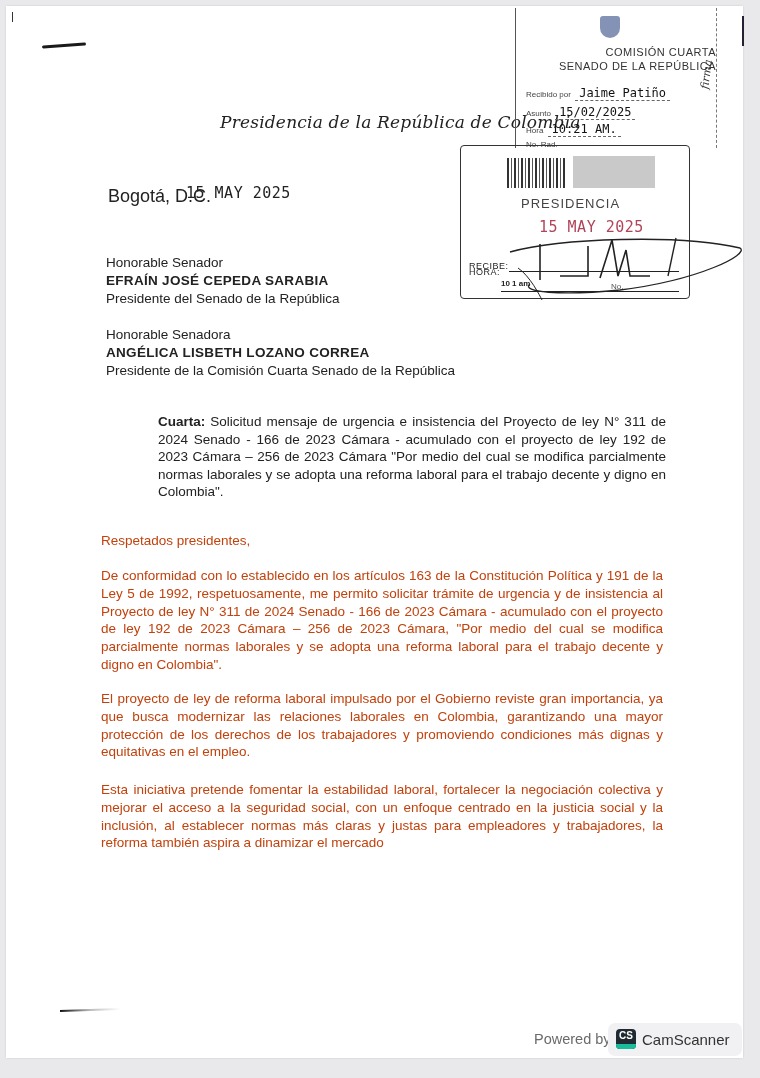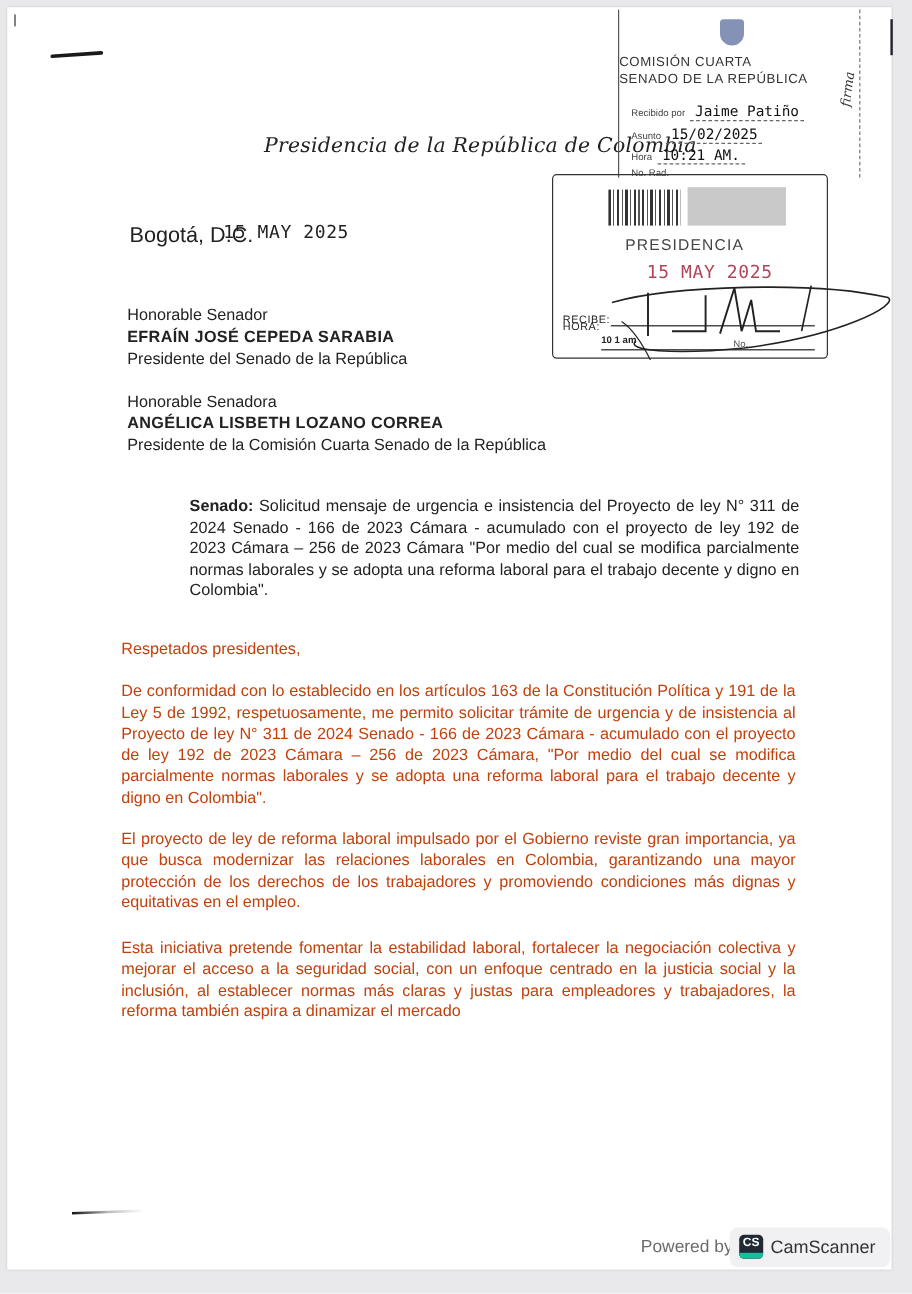--- a/index.html
+++ b/index.html
@@ -14,21 +14,21 @@
   .abs { position:absolute; }
   .dash-top { left:36px; top:38px; width:44px; height:3px; background:#1a1a1a; transform:rotate(-4deg); border-radius:2px; }
   .tick-top { left:6px; top:6px; width:1px; height:10px; background:#333; }
   .header-script {
     left:220px; top:112px; font-family:"DejaVu Serif", serif; font-style:italic;
     font-size:17px; color:#222; letter-spacing:0.2px; white-space:nowrap;
   }
   
   .stamp1 { left:515px; top:8px; width:200px; height:140px; border-left:1px solid #555; border-right:1px dashed #777; }
   .stamp1 .crest { position:absolute; left:84px; top:8px; width:20px; height:22px; background:#6d7fa8; border-radius:3px 3px 10px 10px; opacity:.85; }
-  .stamp1 .title { position:absolute; left:0; width:200px; text-align:left; font-size:11px; color:#333; letter-spacing:0.5px; }
+  .stamp1 .title { position:absolute; left:0; width:200px; text-align:right; font-size:11px; color:#333; letter-spacing:0.5px; }
   .stamp1 .t1 { top:38px; } .stamp1 .t2 { top:52px; }
   .stamp1 .row { position:absolute; left:10px; font-size:8px; color:#444; white-space:nowrap; }
   .stamp1 .row .hand { font-family:"DejaVu Sans Mono", monospace; font-size:12px; color:#111; border-bottom:1px dashed #666; padding:0 4px; margin-left:2px; }
   .stamp1 .r1 { top:78px; } .stamp1 .r2 { top:97px; } .stamp1 .r3 { top:114px; } .stamp1 .r4 { top:132px; }
   .side-sign { left:698px; top:14px; font-family:"DejaVu Serif", serif; font-style:italic; font-size:11px; color:#333; transform:rotate(-82deg); transform-origin:left top; white-space:nowrap; top:88px; }
   .edge-mark { left:736px; top:10px; width:2px; height:30px; background:#223; }
   
   .stamp2 { left:460px; top:145px; width:228px; height:152px; border:1.5px solid #333; border-radius:4px; }
   .stamp2 .barcode { position:absolute; left:46px; top:12px; width:60px; height:30px;
     background:repeating-linear-gradient(90deg,#333 0 2px,#fff 2px 4px,#555 4px 5px,#fff 5px 7px); }
@@ -125,21 +125,21 @@
   <div>Presidente del Senado de la República</div>
 </div>
 
 <div class="abs addr addr2">
   <div>Honorable Senadora</div>
   <div class="name">ANGÉLICA LISBETH LOZANO CORREA</div>
   <div>Presidente de la Comisión Cuarta Senado de la República</div>
 </div>
 
 <div class="abs subject">
-  <b>Senado:</b>
+  <b>Cuarta:</b>
   <span>Solicitud mensaje de urgencia e insistencia del Proyecto de ley N° 311 de 2024 Senado - 166 de 2023 Cámara - acumulado con el proyecto de ley 192 de 2023 Cámara – 256 de 2023 Cámara "Por medio del cual se modifica parcialmente normas laborales y se adopta una reforma laboral para el trabajo decente y digno en Colombia".</span>
 </div>
 
 <div class="abs body-text greet">Respetados presidentes,</div>
 <div class="abs body-text p1">De conformidad con lo establecido en los artículos 163 de la Constitución Política y 191 de la Ley 5 de 1992, respetuosamente, me permito solicitar trámite de urgencia y de insistencia al Proyecto de ley N° 311 de 2024 Senado - 166 de 2023 Cámara - acumulado con el proyecto de ley 192 de 2023 Cámara – 256 de 2023 Cámara, "Por medio del cual se modifica parcialmente normas laborales y se adopta una reforma laboral para el trabajo decente y digno en Colombia".</div>
 <div class="abs body-text p2">El proyecto de ley de reforma laboral impulsado por el Gobierno reviste gran importancia, ya que busca modernizar las relaciones laborales en Colombia, garantizando una mayor protección de los derechos de los trabajadores y promoviendo condiciones más dignas y equitativas en el empleo.</div>
 <div class="abs body-text p3">Esta iniciativa pretende fomentar la estabilidad laboral, fortalecer la negociación colectiva y mejorar el acceso a la seguridad social, con un enfoque centrado en la justicia social y la inclusión, al establecer normas más claras y justas para empleadores y trabajadores, la reforma también aspira a dinamizar el mercado</div>
 
 <div class="abs dash-bottom"></div>
 

